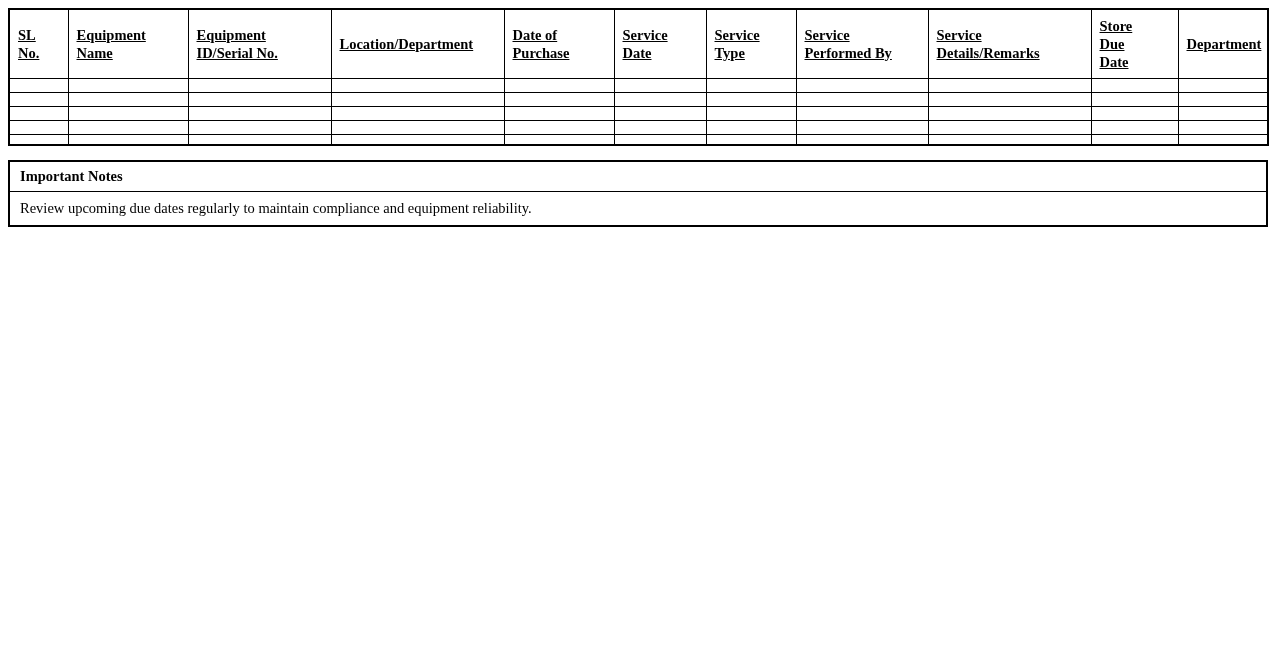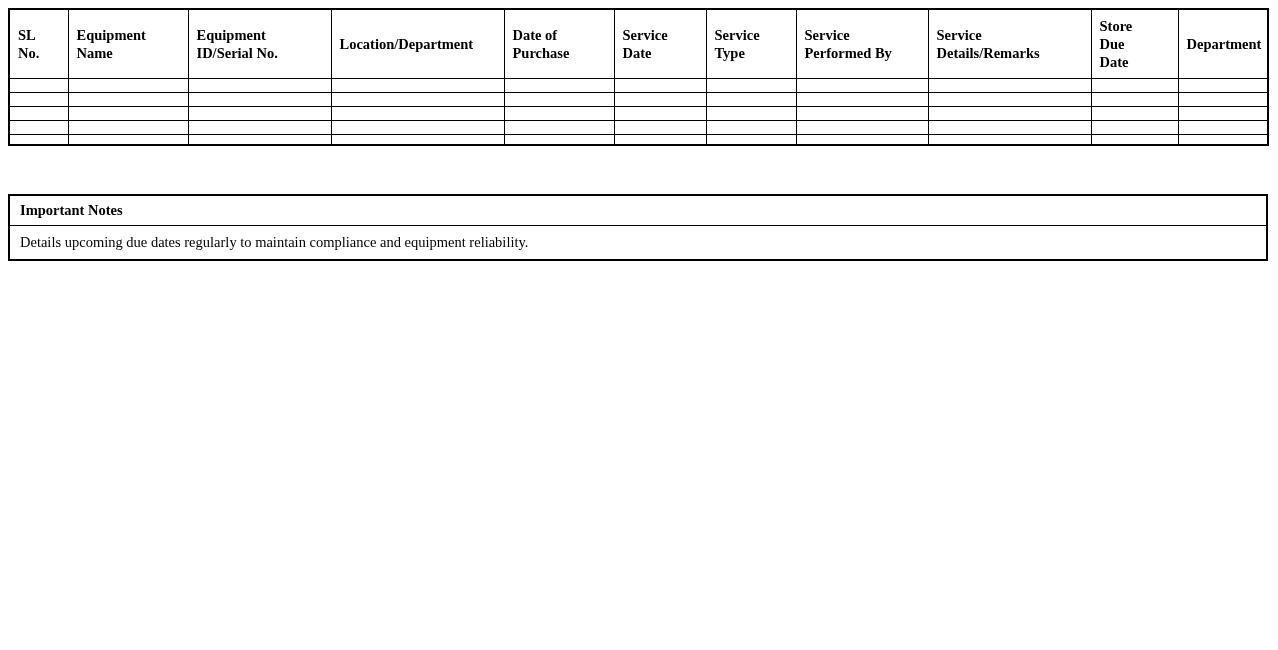--- a/index.html
+++ b/index.html
@@ -37,28 +37,28 @@
   }
   .log-table th {
     font-weight: bold;
     font-size: 14.5px;
     line-height: 18px;
     text-align: left;
     vertical-align: middle;
     padding: 0 8px;
     white-space: pre-line;
   }
-  .log-table thead tr { height: 69px; }
+  .log-table thead tr { height: 69px; text-decoration: underline; }
   .log-table tbody tr { height: 14px; }
   .log-table tbody tr:last-child { height: 11px; }
   
   .notes-table {
     position: absolute;
     left: 8px;
-    top: 194px;
+    top: 160px;
     width: 1260px;
     border: 2px solid #000000;
   }
   .notes-table td {
     border: 1px solid #000000;
     vertical-align: middle;
     padding: 0 10px;
     font-size: 14.5px;
     overflow: hidden;
   }
@@ -178,18 +178,18 @@
       </tr>
     </tbody>
   </table>
 
   <table class="notes-table">
     <tbody>
       <tr class="notes-header-row">
         <td class="notes-title">Important Notes</td>
       </tr>
       <tr class="note-row">
-        <td>Details upcoming due dates regularly to maintain compliance and equipment reliability.</td>
+        <td>Review upcoming due dates regularly to maintain compliance and equipment reliability.</td>
       </tr>
     </tbody>
   </table>
 
 </div>
 
 </body></html>

